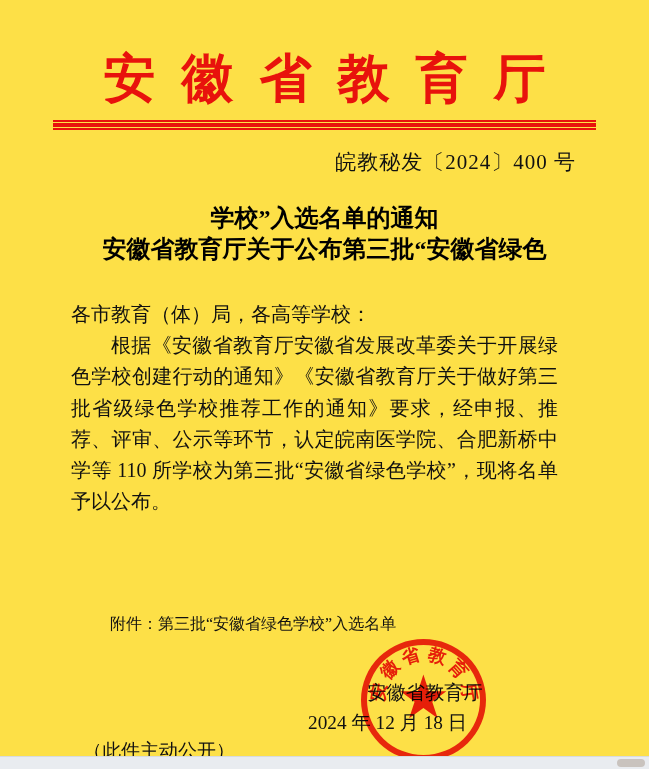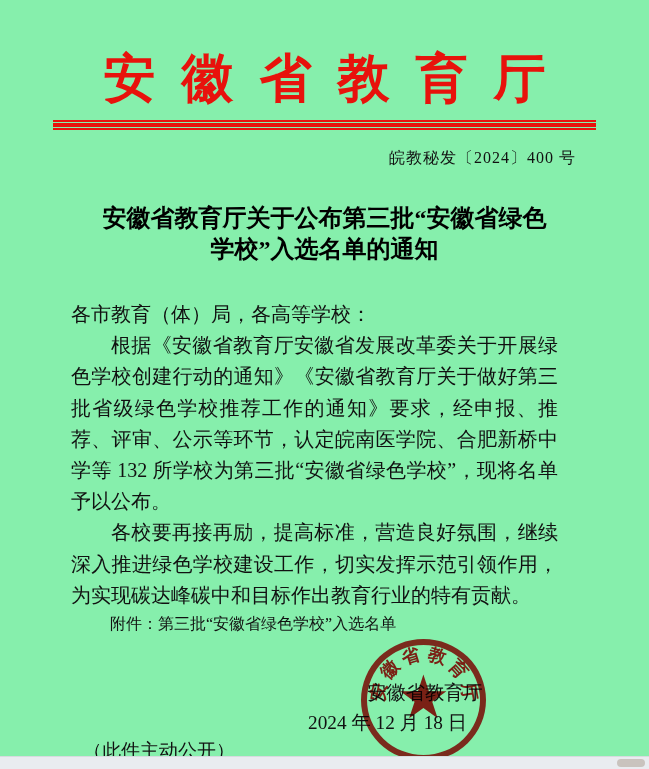--- a/index.html
+++ b/index.html
@@ -2,39 +2,39 @@
 <html><head>
 <meta charset="utf-8">
 <style>
   html,body{margin:0;padding:0;}
   body{
     width:649px;height:769px;position:relative;overflow:hidden;
     background:#ffffff;
     font-family:"Liberation Serif","DejaVu Serif",serif;
     color:#1a1a1a;
   }
-  .page{position:absolute;inset:0;background:#86efac;}
+  .page{position:absolute;inset:0;background:#fde047;}
 
   
   .agency-header{
     position:absolute;top:44px;left:0;right:0;
     text-align:center;
     font-size:52px;font-weight:bold;
     color:#e8120c;
     letter-spacing:0.50em;text-indent:0.50em;
     white-space:nowrap;
   }
   
   .red-rule{position:absolute;left:53px;right:53px;top:120px;height:11px;}
   .red-rule .thin{height:2px;background:#e8120c;}
   .red-rule .thick{height:4px;background:#e8120c;margin:1px 0;}
 
   .doc-number{
     position:absolute;top:148px;right:73px;
-    font-size:16px;color:#111;letter-spacing:1px;
+    font-size:21px;color:#111;letter-spacing:1px;
     white-space:nowrap;
   }
 
   .doc-title{
     position:absolute;top:203px;left:40px;right:40px;
     text-align:center;font-weight:bold;font-size:24px;line-height:31px;
     color:#000;
   }
 
   .doc-body{
@@ -107,28 +107,27 @@
 
   <div class="red-rule">
     <div class="thin"></div>
     <div class="thick"></div>
     <div class="thin"></div>
   </div>
 
   <div class="doc-number">皖教秘发〔2024〕400 号</div>
 
   <div class="doc-title">
+    <div>学校”入选名单的通知</div>
     <div>安徽省教育厅关于公布第三批“安徽省绿色</div>
-    <div>学校”入选名单的通知</div>
   </div>
 
   <div class="doc-body">
     <p class="salutation">各市教育（体）局，各高等学校：</p>
-    <p>根据《安徽省教育厅安徽省发展改革委关于开展绿色学校创建行动的通知》《安徽省教育厅关于做好第三批省级绿色学校推荐工作的通知》要求，经申报、推荐、评审、公示等环节，认定皖南医学院、合肥新桥中学等 132 所学校为第三批“安徽省绿色学校”，现将名单予以公布。</p>
-    <p>各校要再接再励，提高标准，营造良好氛围，继续深入推进绿色学校建设工作，切实发挥示范引领作用，为实现碳达峰碳中和目标作出教育行业的特有贡献。</p>
+    <p>根据《安徽省教育厅安徽省发展改革委关于开展绿色学校创建行动的通知》《安徽省教育厅关于做好第三批省级绿色学校推荐工作的通知》要求，经申报、推荐、评审、公示等环节，认定皖南医学院、合肥新桥中学等 110 所学校为第三批“安徽省绿色学校”，现将名单予以公布。</p>
   </div>
 
   <div class="attachment-line">附件：第三批“安徽省绿色学校”入选名单</div>
 
   <div class="sign-agency">安徽省教育厅</div>
 
   <div class="sign-date">2024 年 12 月 18 日</div>
 
   <div class="seal">
     <span class="seal-star">★</span>

